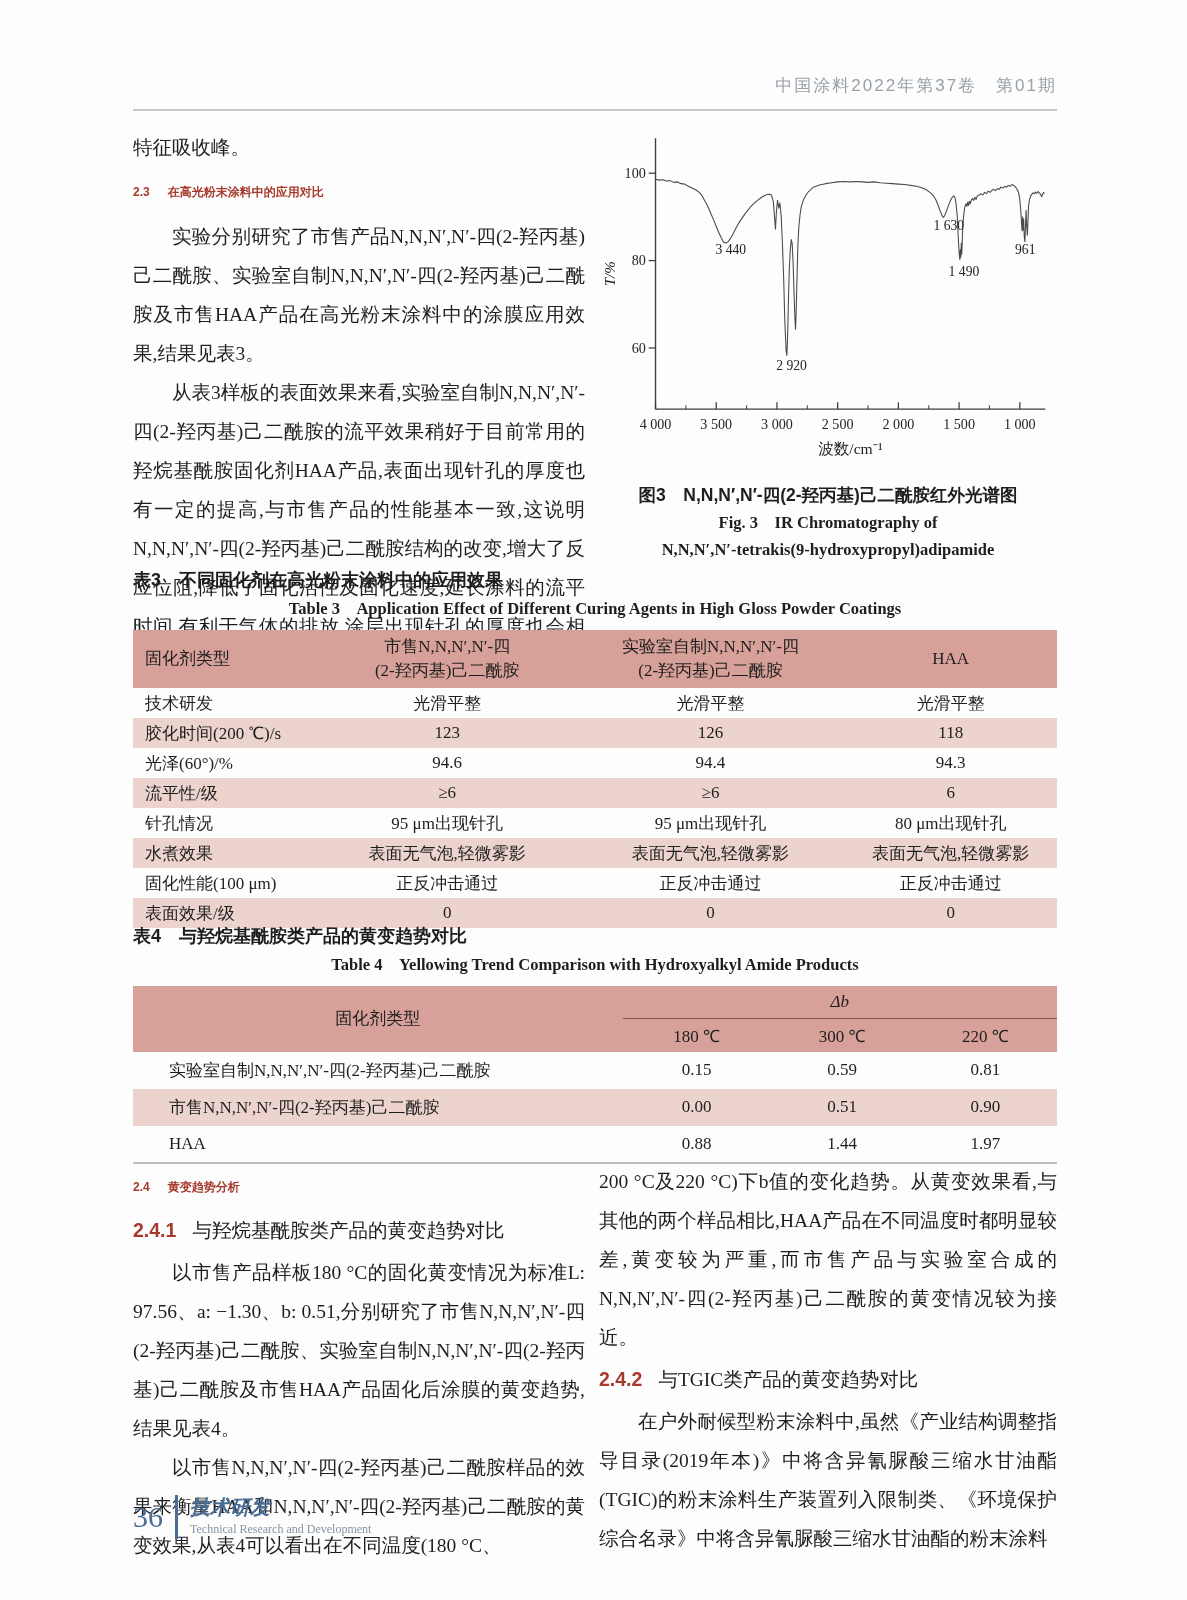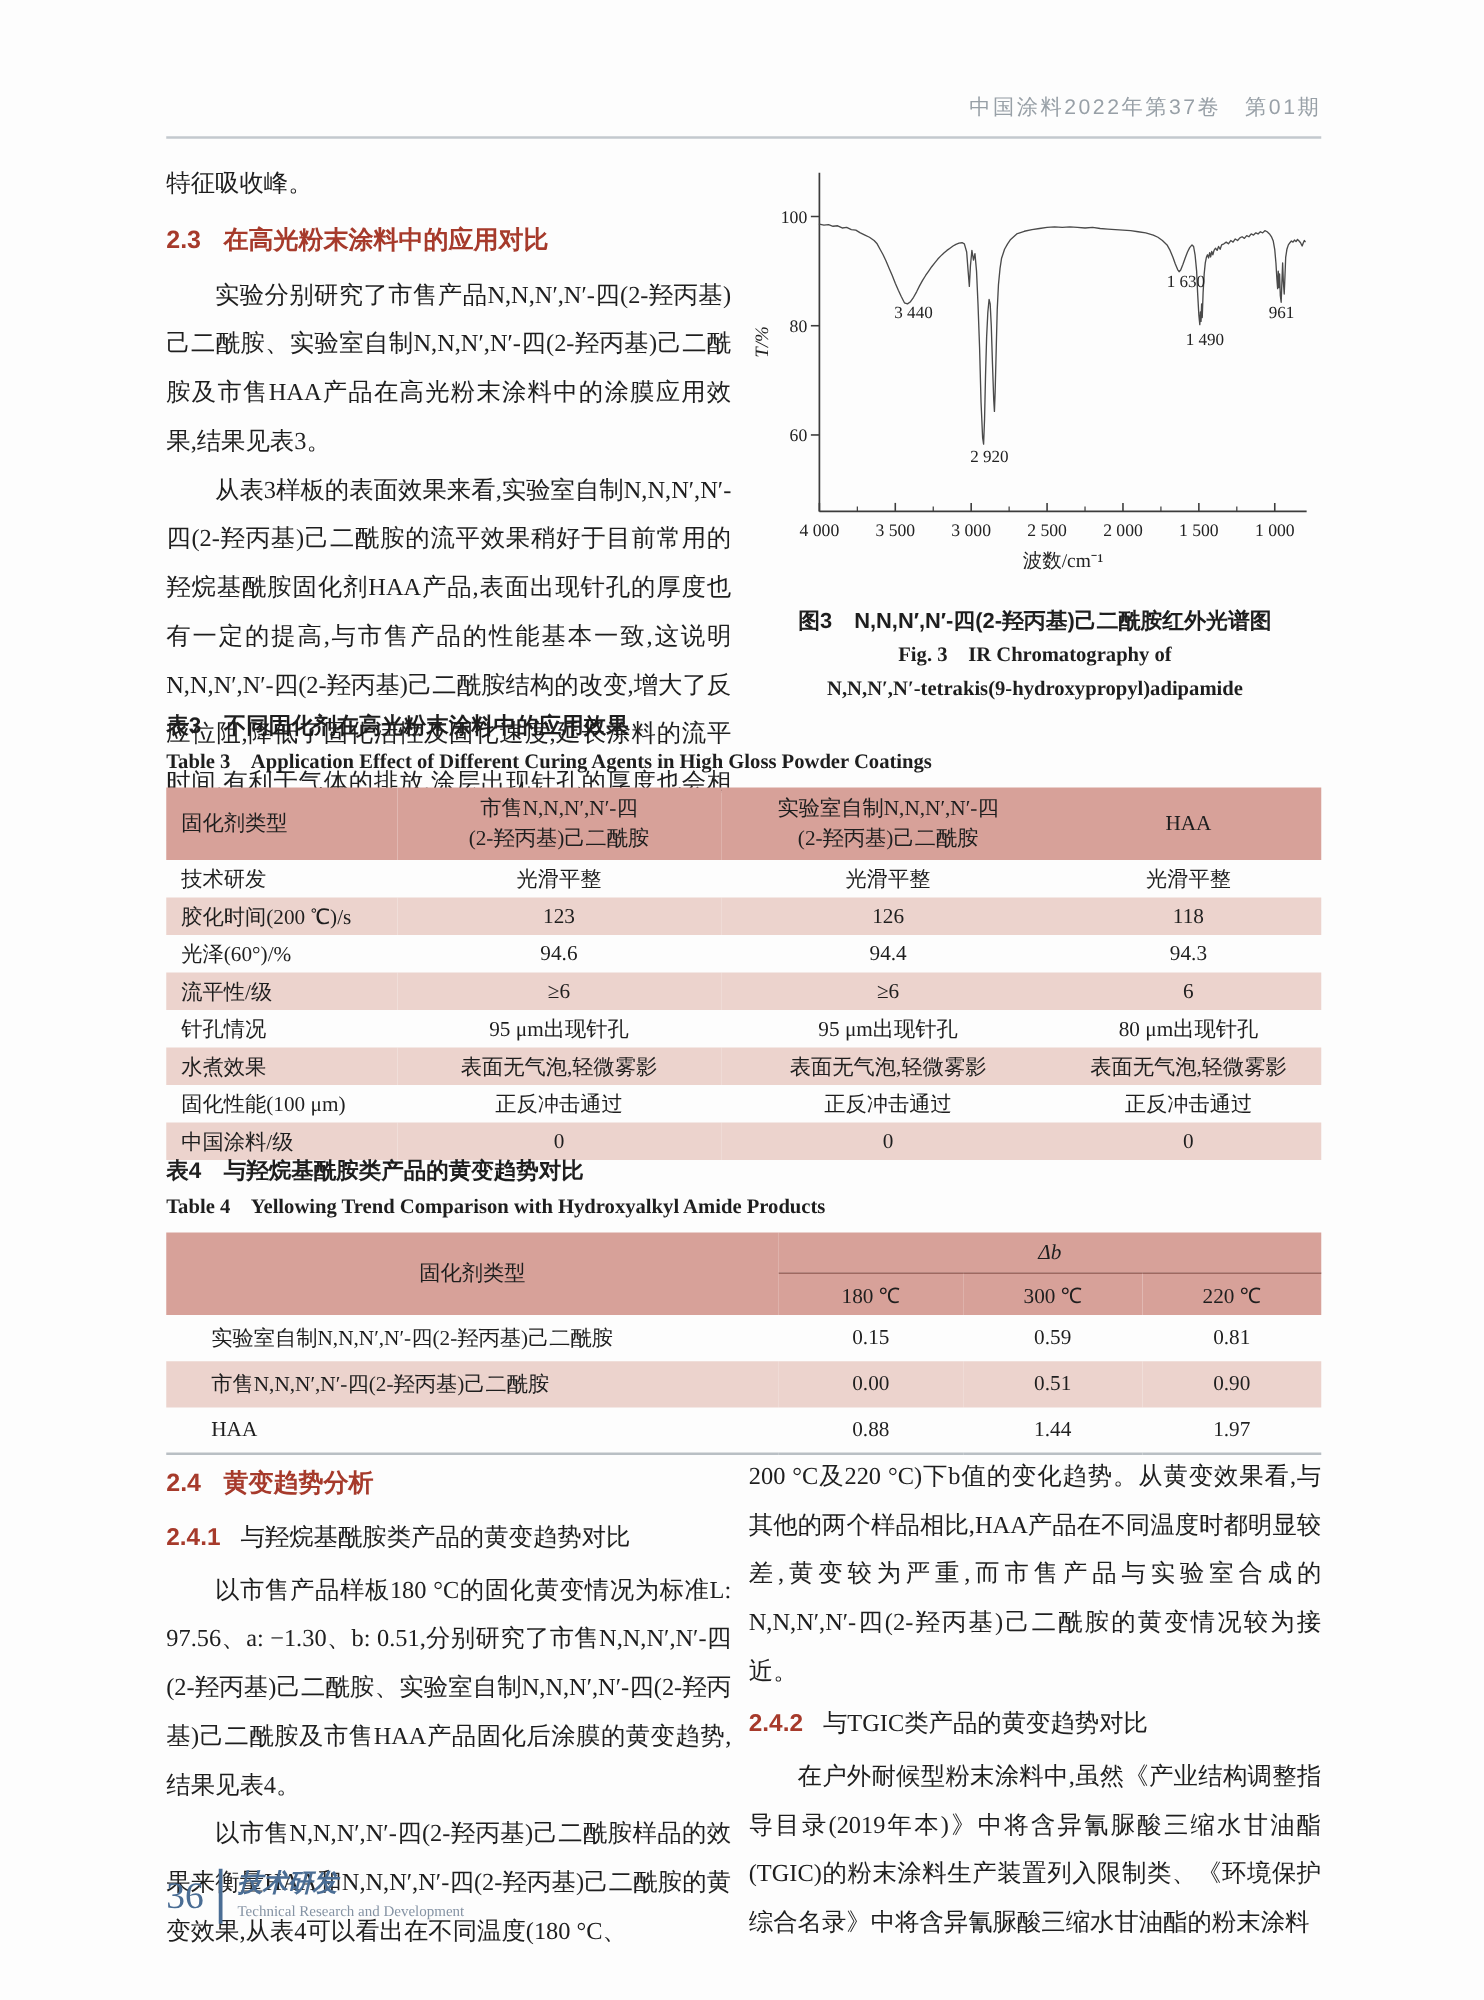--- a/index.html
+++ b/index.html
@@ -27,21 +27,21 @@
   .cols{position:absolute;left:133px;width:924px;display:flex;gap:14px;}
   .cols-top{top:128px;}
   .cols-bottom{top:1162px;}
   .col-l{width:452px;}
   .col-r{width:458px;}
   .para,.cont{
     font-size:19.5px;line-height:39px;text-align:justify;margin:0;
   }
   .para{text-indent:2em;}
   h3.sec{
-    font-family:"Liberation Sans",sans-serif;font-size:20px;font-weight:bold;
+    font-family:"Liberation Sans",sans-serif;font-size:12px;font-weight:bold;
     color:var(--heading-red);margin:8px 0;line-height:34px;
   }
   h3.sec .sec-num{margin-right:18px;}
   h4.subsec{
     font-size:19.5px;font-weight:normal;margin:4px 0;line-height:36px;color:#1e1e1e;
   }
   h4.subsec .sec-num{
     font-family:"Liberation Sans",sans-serif;font-weight:bold;
     color:var(--heading-red);margin-right:16px;
   }
@@ -52,21 +52,21 @@
   .fig-caption .cap-en{font-size:16.5px;}
   svg text{font-family:"Liberation Serif",serif;}
   
   .table-block{position:absolute;left:133px;width:924px;}
   #table3-block{top:568px;}
   #table4-block{top:924px;}
   .tbl-title-cn{
     text-align:left;font-family:"Liberation Sans",sans-serif;
     font-weight:bold;font-size:18px;margin:0 0 6px 0;
   }
-  .tbl-title-en{text-align:left;font-weight:bold;font-size:16.5px;margin:0 0 10px 0;}
+  .tbl-title-en{text-align:center;font-weight:bold;font-size:16.5px;margin:0 0 10px 0;}
   table{width:100%;border-collapse:collapse;font-size:17px;}
   thead th{background:var(--table-header);font-weight:normal;padding:5px 4px;}
   .t3 thead th{white-space:pre-line;height:56px;line-height:24px;}
   .t3 tbody td{height:30px;text-align:center;padding:2px 4px;}
   .t3 tbody td:first-child{text-align:left;padding-left:12px;}
   .t3 tbody tr:nth-child(even){background:var(--table-row-alt);}
   .t4 thead th{height:32px;}
   .t4 th.db{border-bottom:1px solid #8c564e;font-style:italic;}
   .t4 tbody td{height:37px;text-align:center;padding:2px 4px;}
   .t4 tbody td:first-child{text-align:left;padding-left:36px;}
@@ -209,21 +209,21 @@
           <td>表面无气泡,轻微雾影</td>
           <td>表面无气泡,轻微雾影</td>
         </tr>
         <tr>
           <td>固化性能(100 μm)</td>
           <td>正反冲击通过</td>
           <td>正反冲击通过</td>
           <td>正反冲击通过</td>
         </tr>
         <tr>
-          <td>中国涂料/级</td>
+          <td>表面效果/级</td>
           <td>0</td>
           <td>0</td>
           <td>0</td>
         </tr>
       </tbody>
   </table>
 </div>
 
 <div class="table-block" id="table4-block">
   <p class="tbl-title-cn">表4　与羟烷基酰胺类产品的黄变趋势对比</p>

